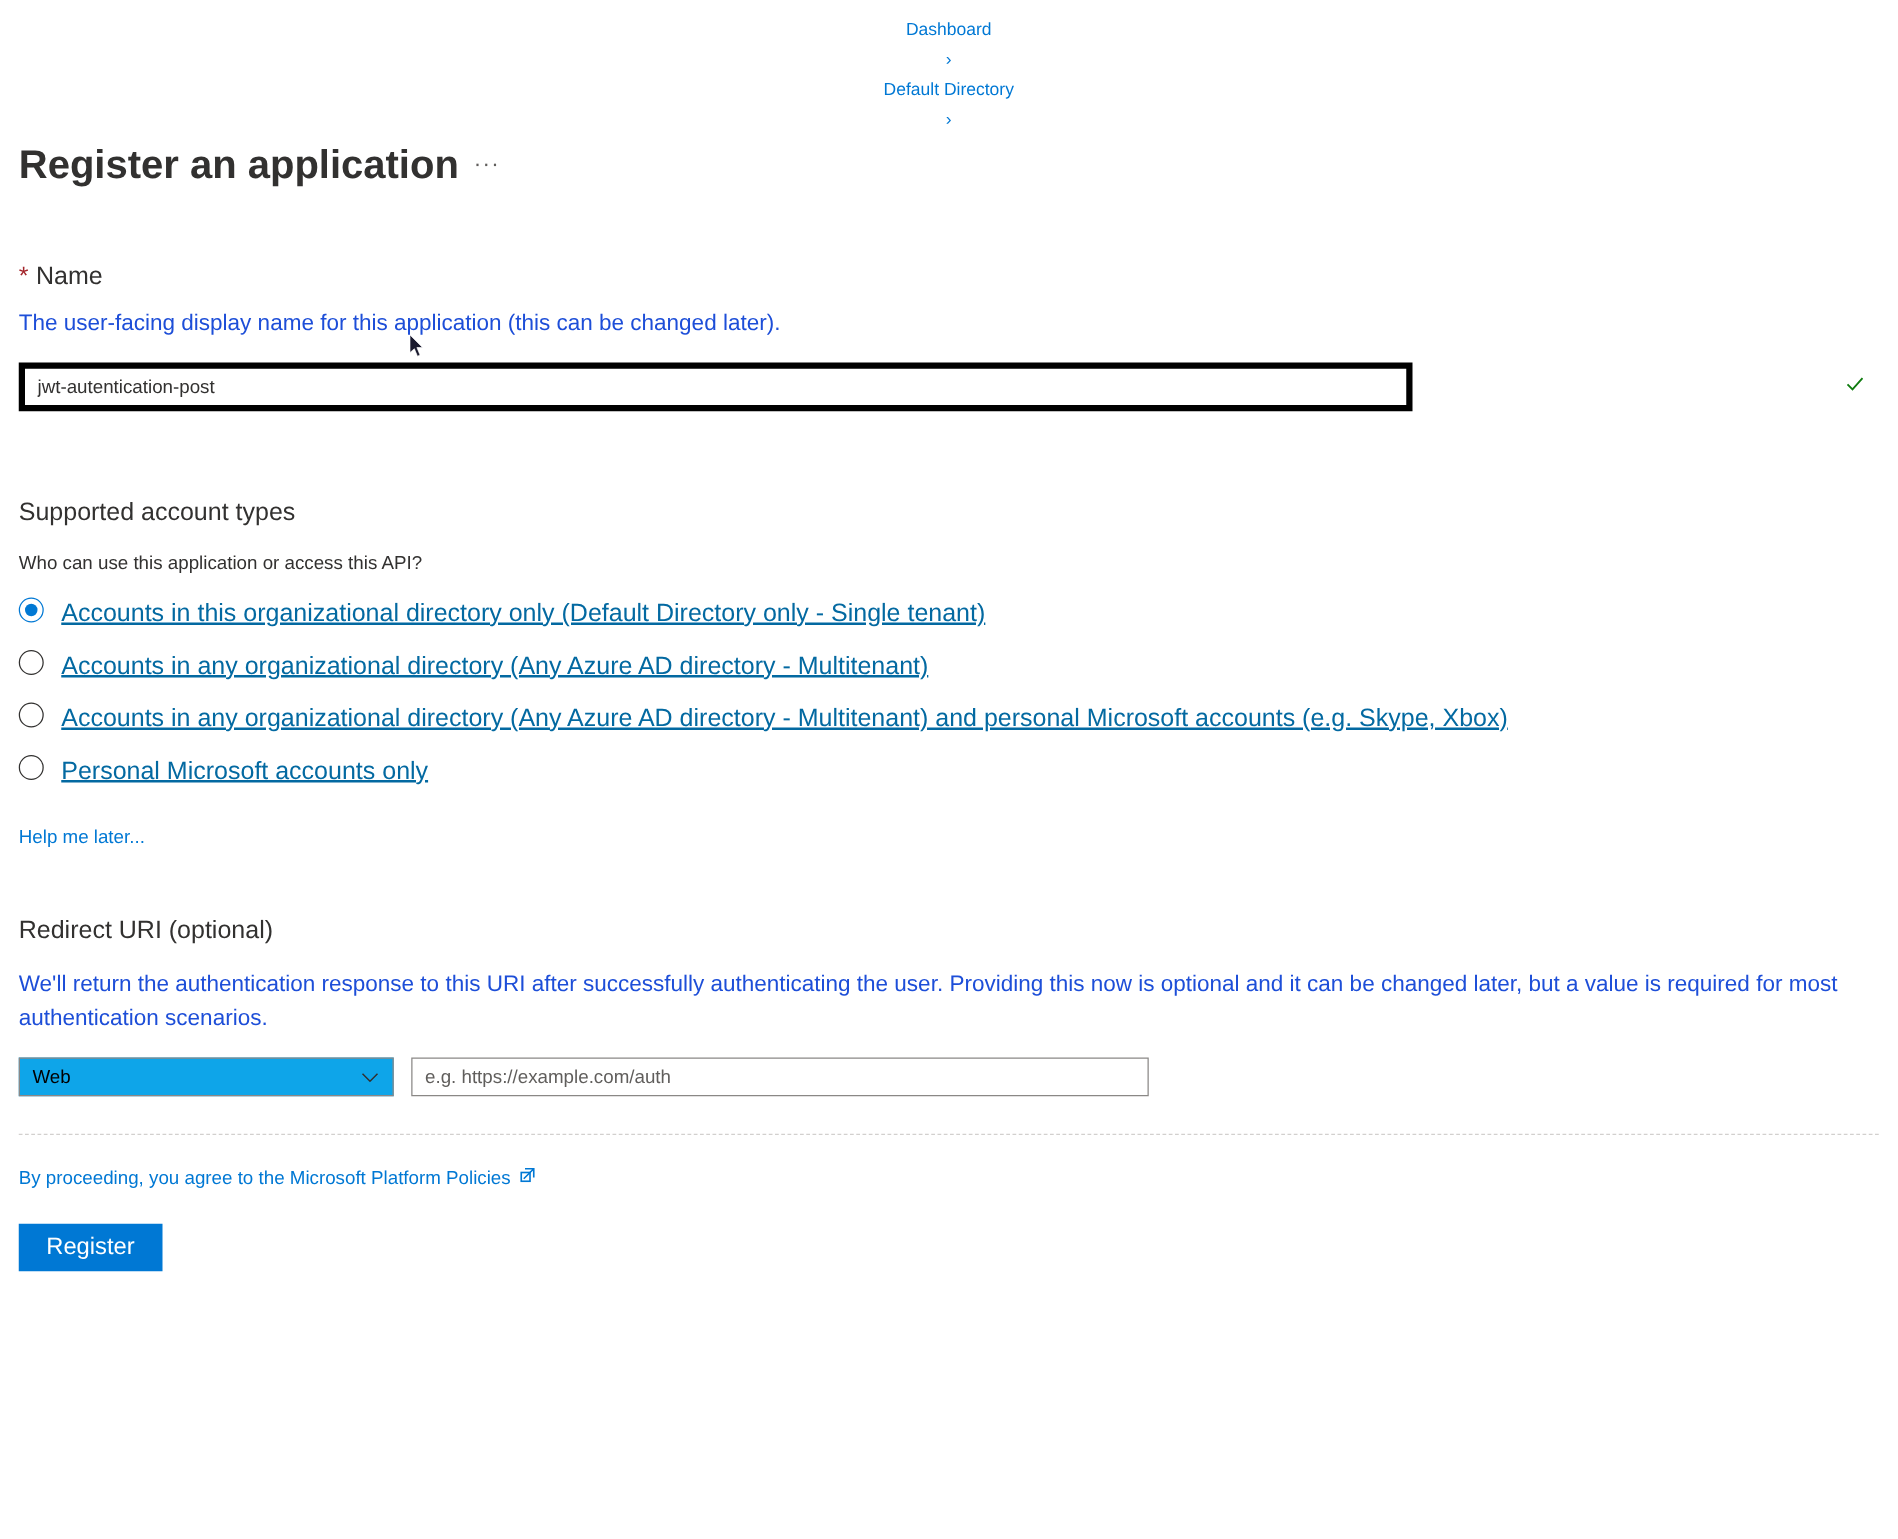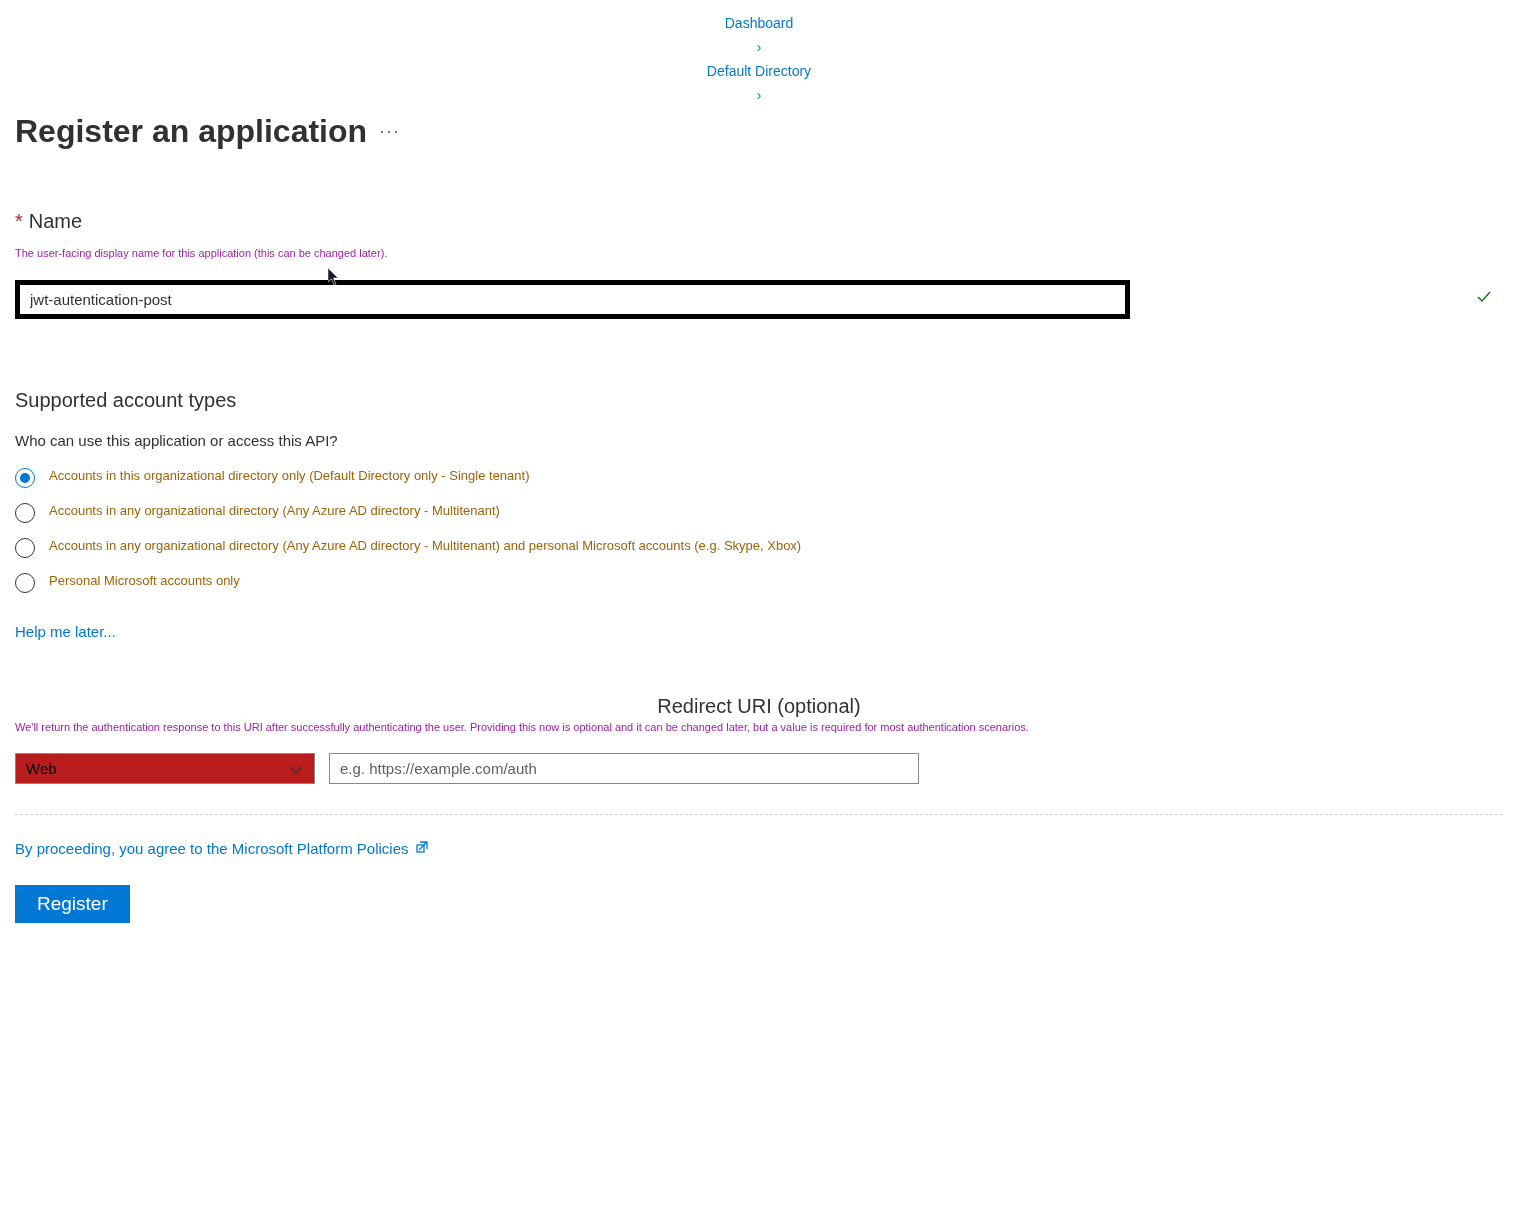--- a/index.html
+++ b/index.html
@@ -53,22 +53,22 @@
       gap: 6px;
       font-size: 20px;
       font-weight: 400;
       color: #323130;
       margin-bottom: 12px;
     }
     .required-asterisk {
       color: #a4262c;
     }
     .field-description {
-      font-size: 11px;
-      color: #a21caf;
+      font-size: 18px;
+      color: #1d4ed8;
       margin-bottom: 18px;
       line-height: 1.5;
     }
     .text-input-wrapper {
       position: relative;
       margin-bottom: 70px;
     }
     .text-input {
       width: 100%;
       max-width: 1115px;
@@ -130,53 +130,53 @@
     .radio-circle.selected {
       border-color: #0078d4;
     }
     .radio-dot {
       width: 10px;
       height: 10px;
       background: #0078d4;
       border-radius: 50%;
     }
     .radio-label {
-      font-size: 13px;
-      color: #a16207;
+      font-size: 20px;
+      color: #0369a1;
       line-height: 1.4;
+      text-decoration: underline;
     }
     .help-link {
       color: #0078d4;
       text-decoration: none;
       font-size: 15px;
       cursor: pointer;
       display: inline-block;
       margin-bottom: 55px;
     }
     .redirect-section {
       margin-bottom: 30px;
     }
     .redirect-section h2 {
-      margin-bottom: 1px;
-      text-align: center;
+      margin-bottom: 18px;
     }
     .redirect-inputs {
       display: flex;
       gap: 14px;
     }
     .select-wrapper {
       position: relative;
       width: 300px;
     }
     .platform-select {
       width: 100%;
       padding: 6px 36px 6px 10px;
       font-size: 15px;
       border: 1px solid #8a8886;
-      background: #b91c1c;
+      background: #0ea5e9;
       appearance: none;
       font-family: inherit;
       cursor: pointer;
     }
     .select-chevron {
       position: absolute;
       right: 12px;
       top: 50%;
       transform: translateY(-50%);
       pointer-events: none;

